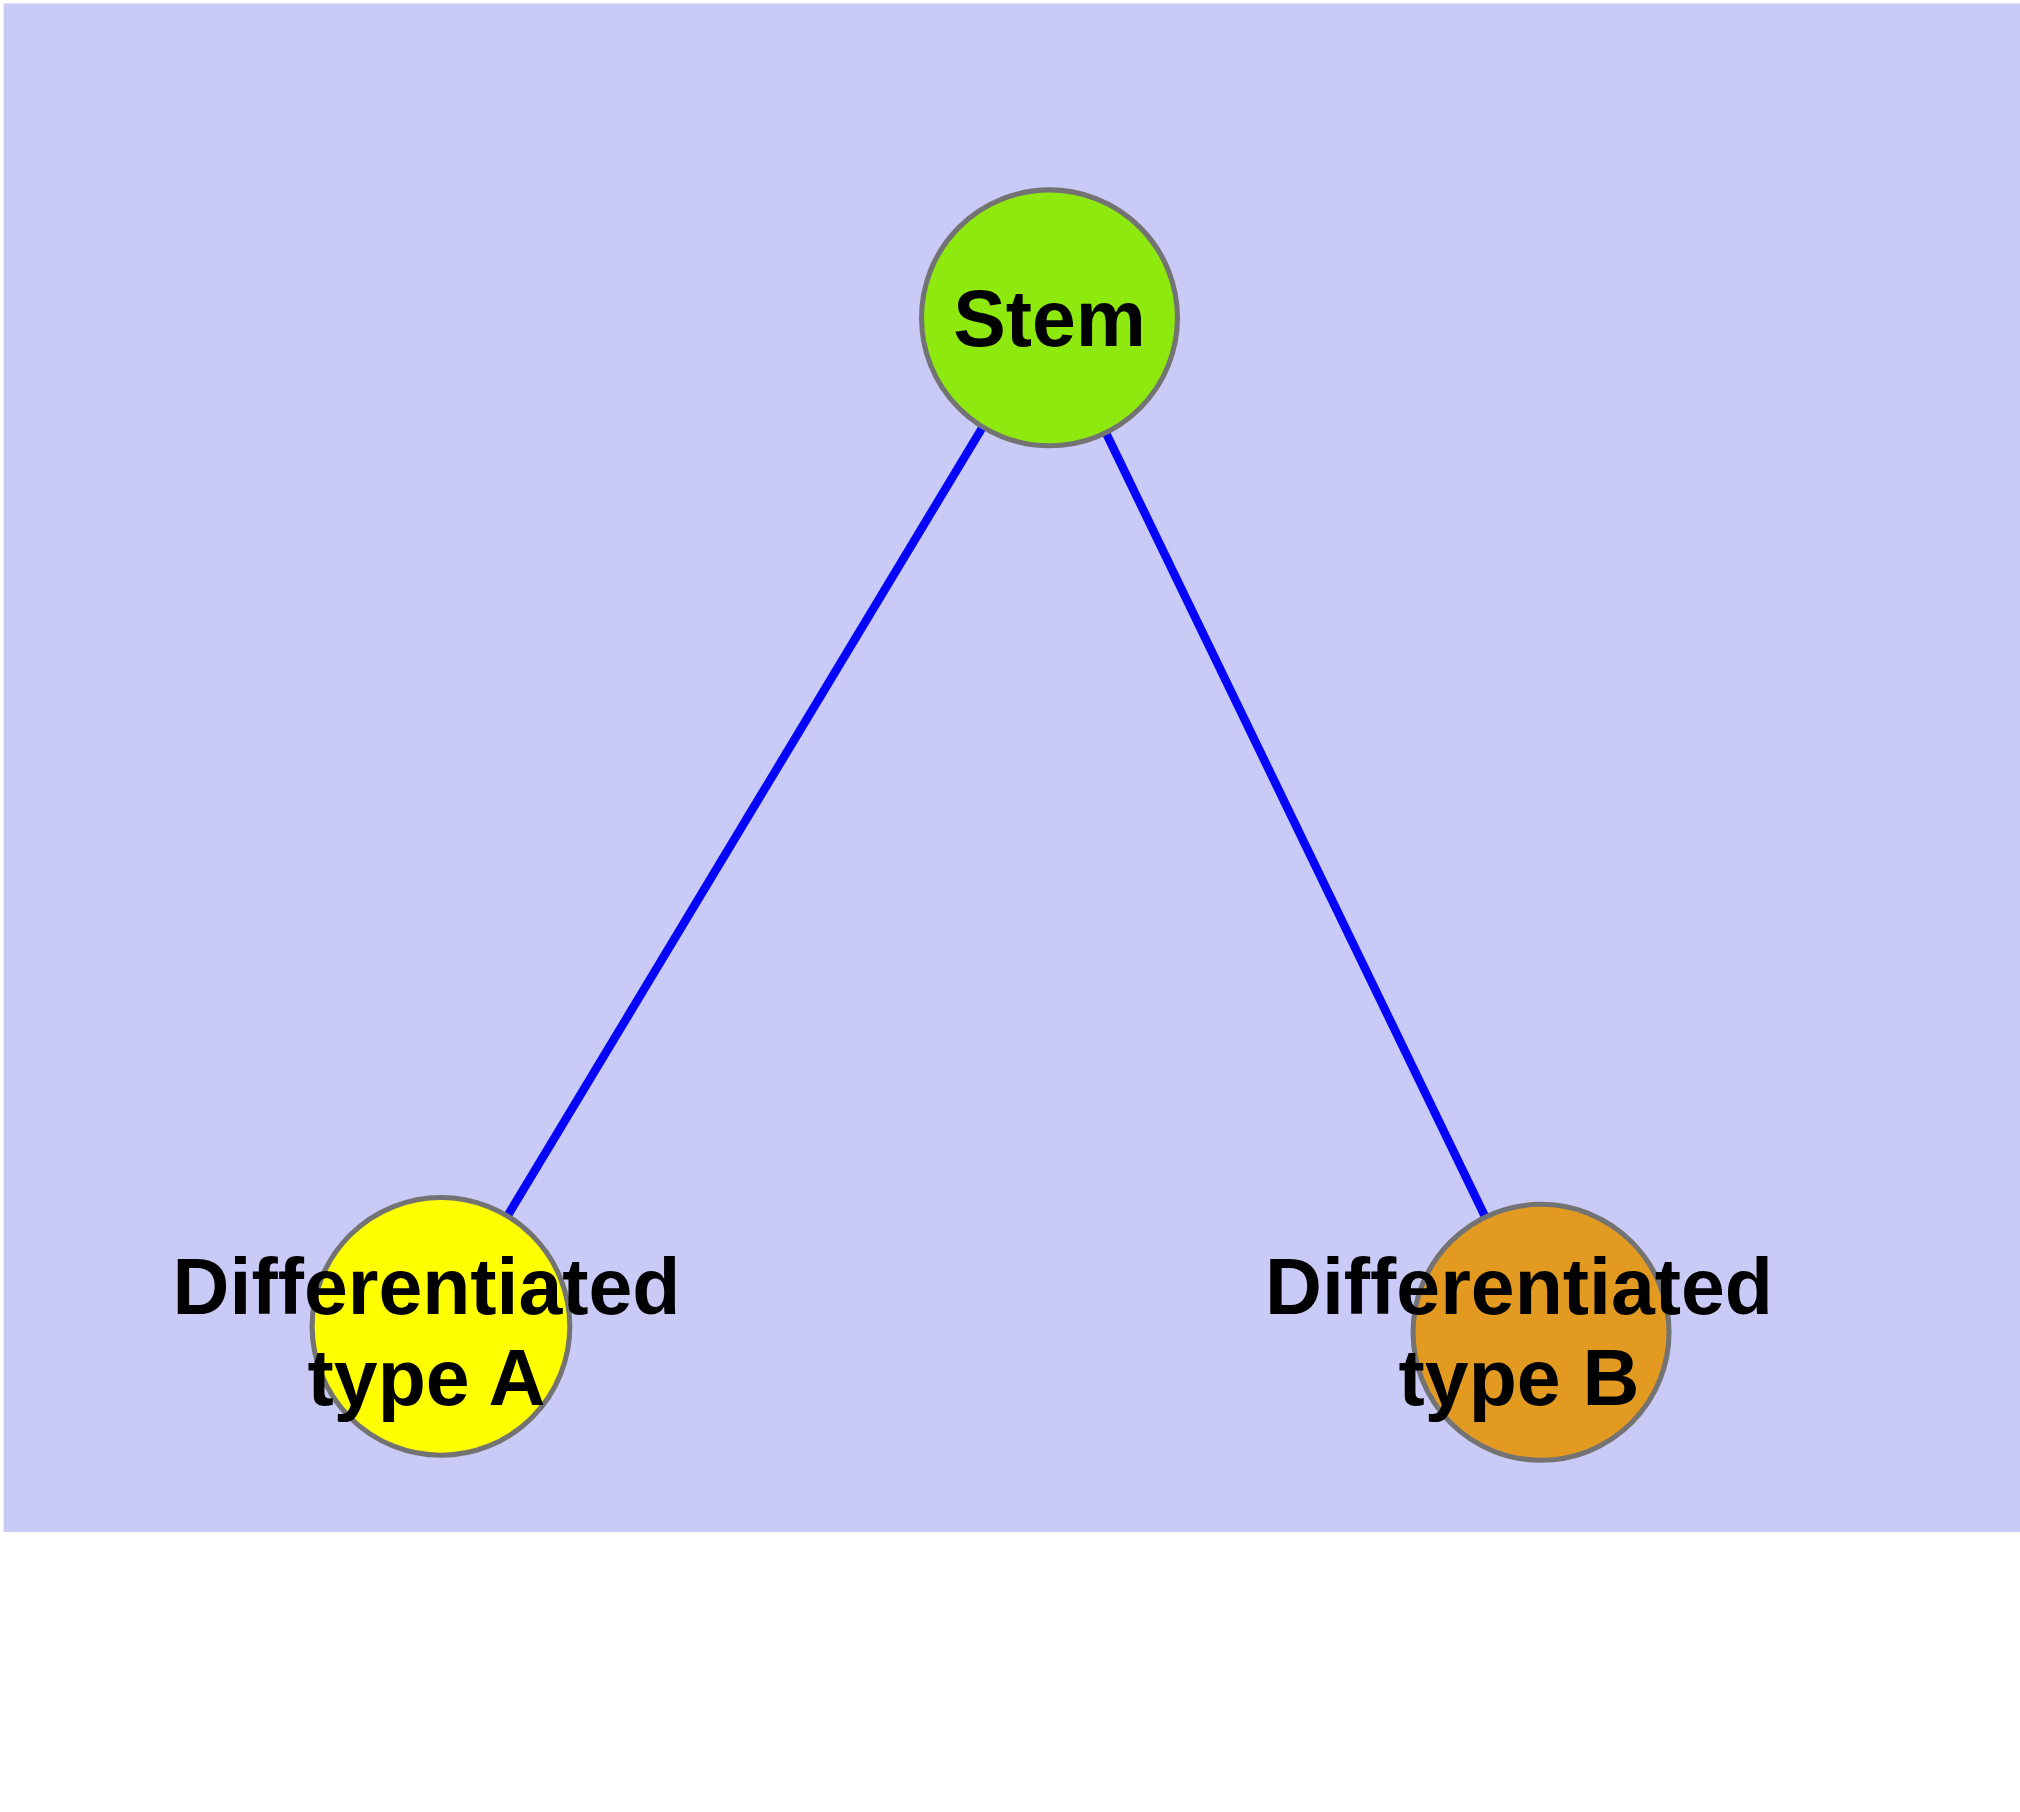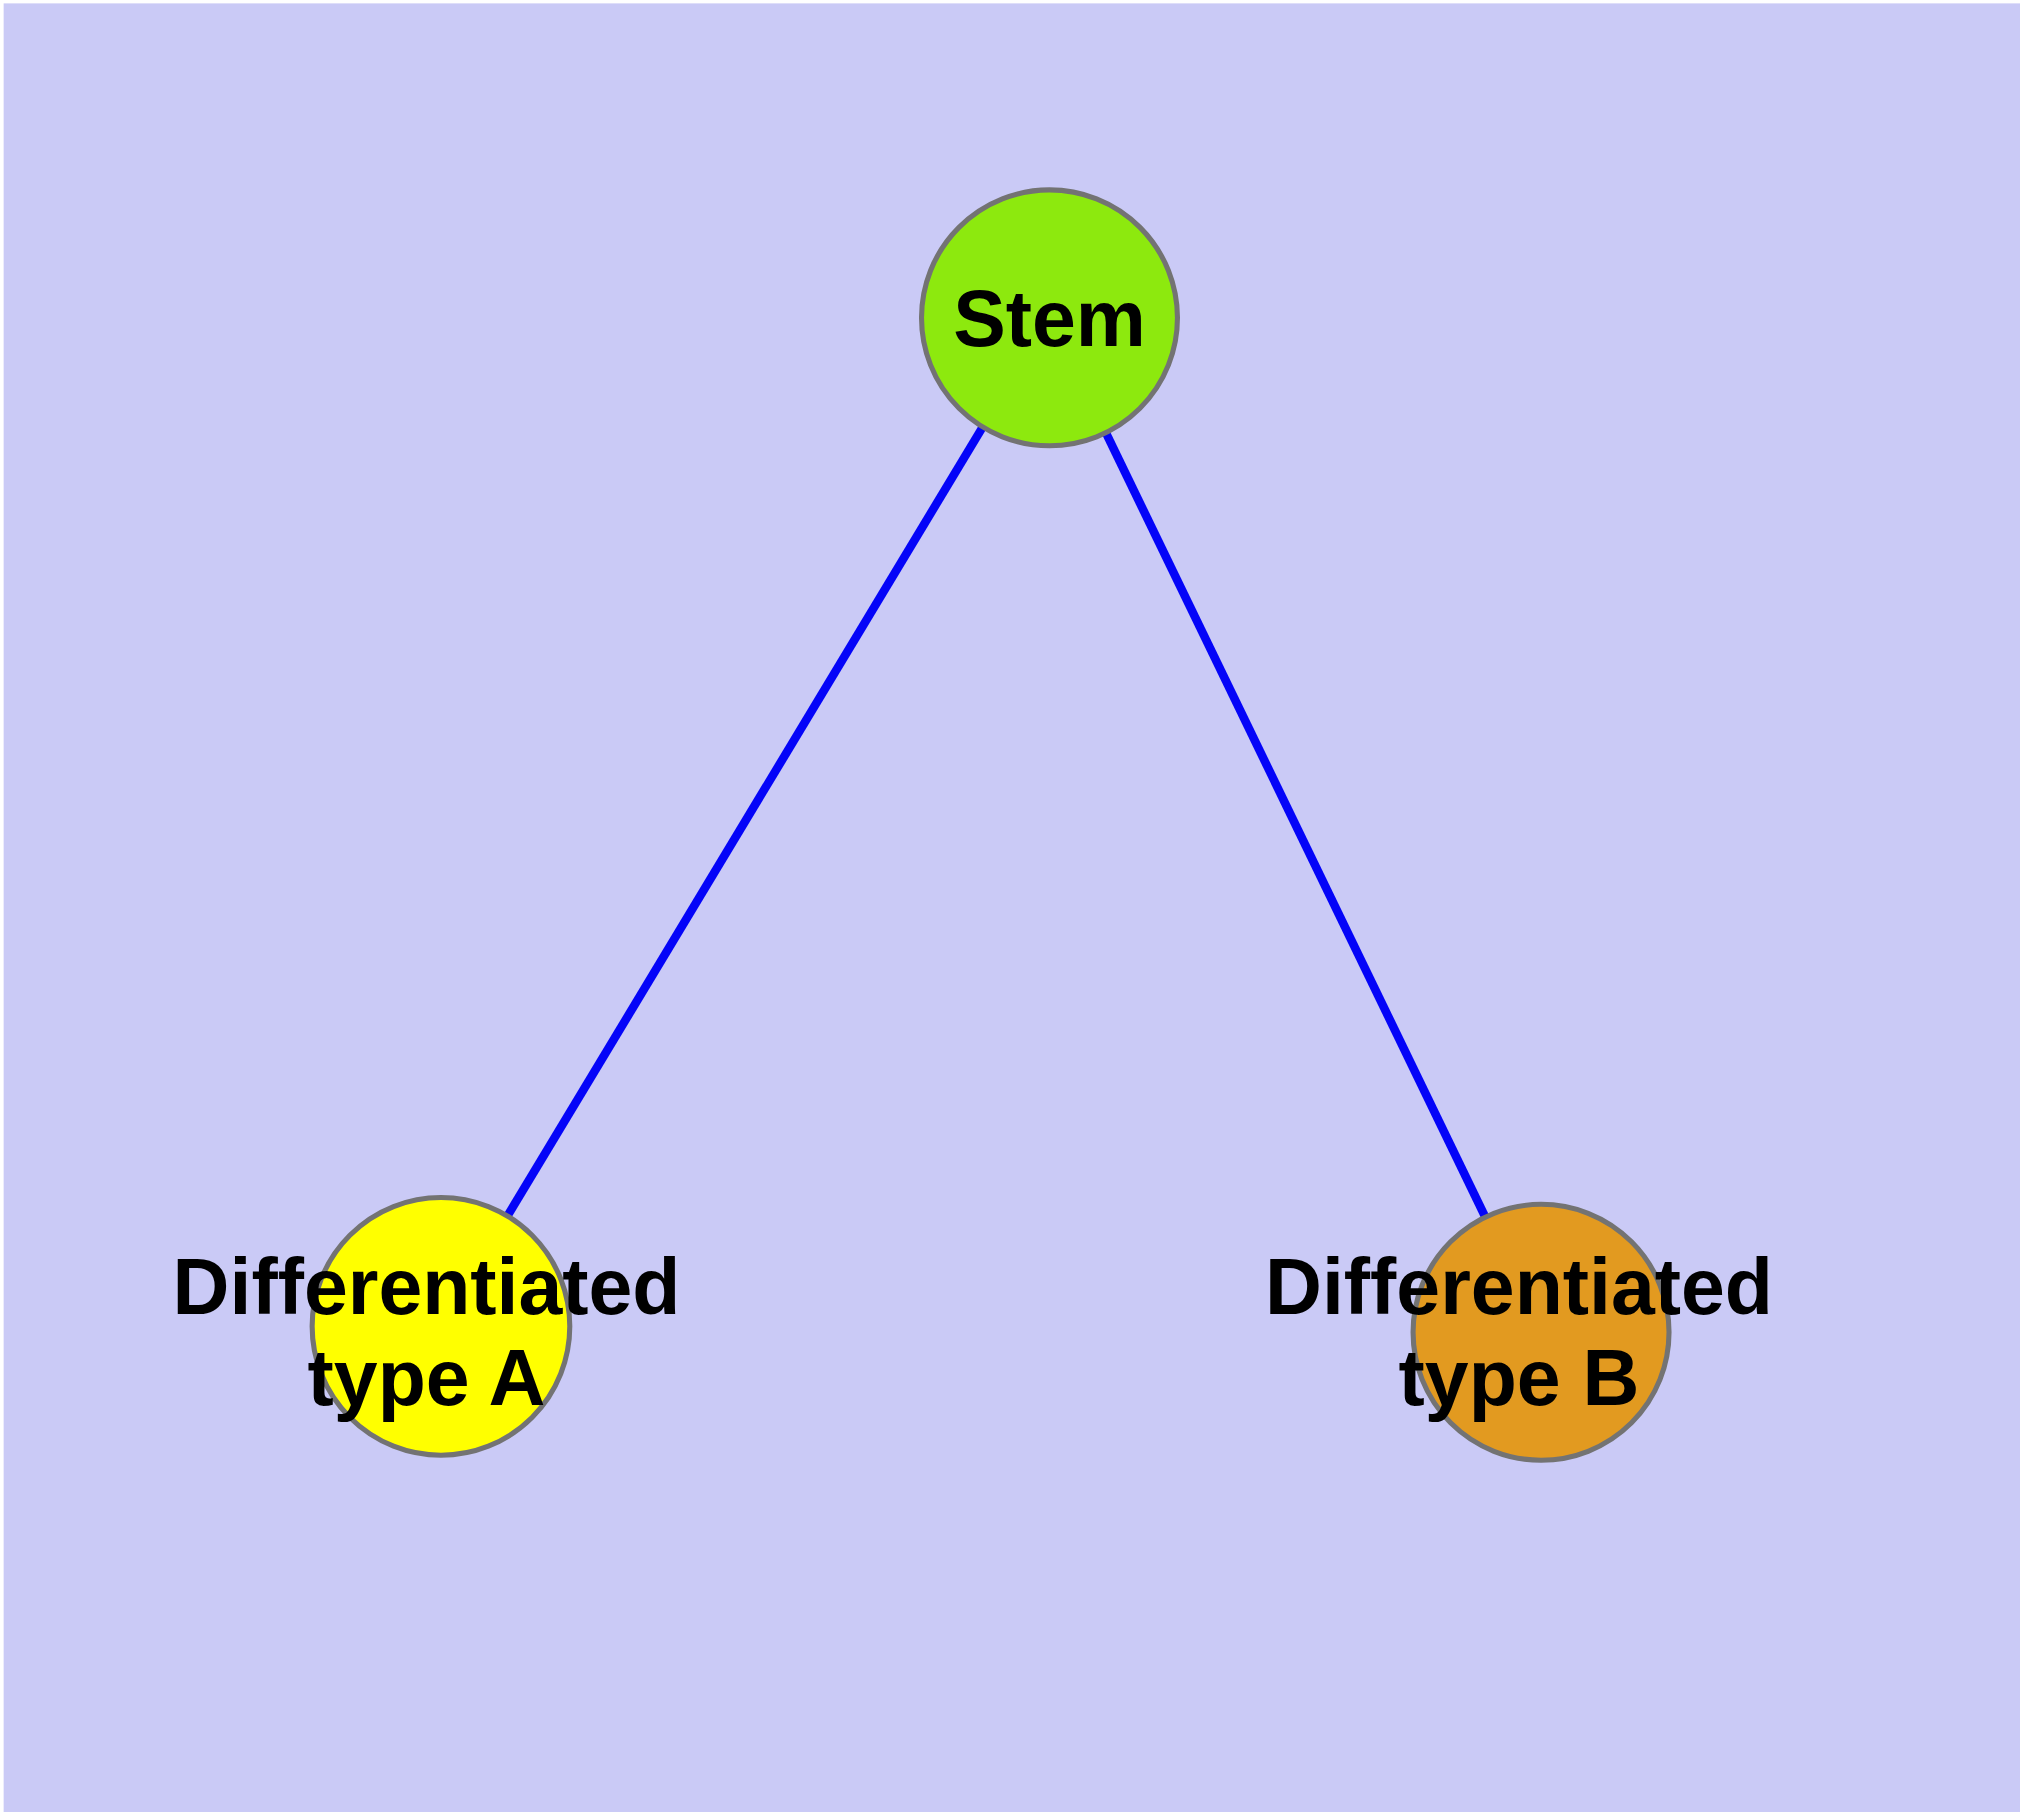--- a/index.html
+++ b/index.html
@@ -2,21 +2,21 @@
 <html style="font-size:13.6px"><head>
 <meta charset="utf-8">
 <style>
   html, body {
     margin: 0;
     padding: 0;
     background: #ffffff;
   }
   #stage {
     width: 2021px;
-    height: 1812px;
+    height: 1532px;
     position: relative;
     border-radius: 21px;
   }
   svg { display: block; }
   .node-label {
     font-family: "Liberation Sans", sans-serif;
     font-weight: bold;
     font-size: 93px;
     text-anchor: middle;
   }

